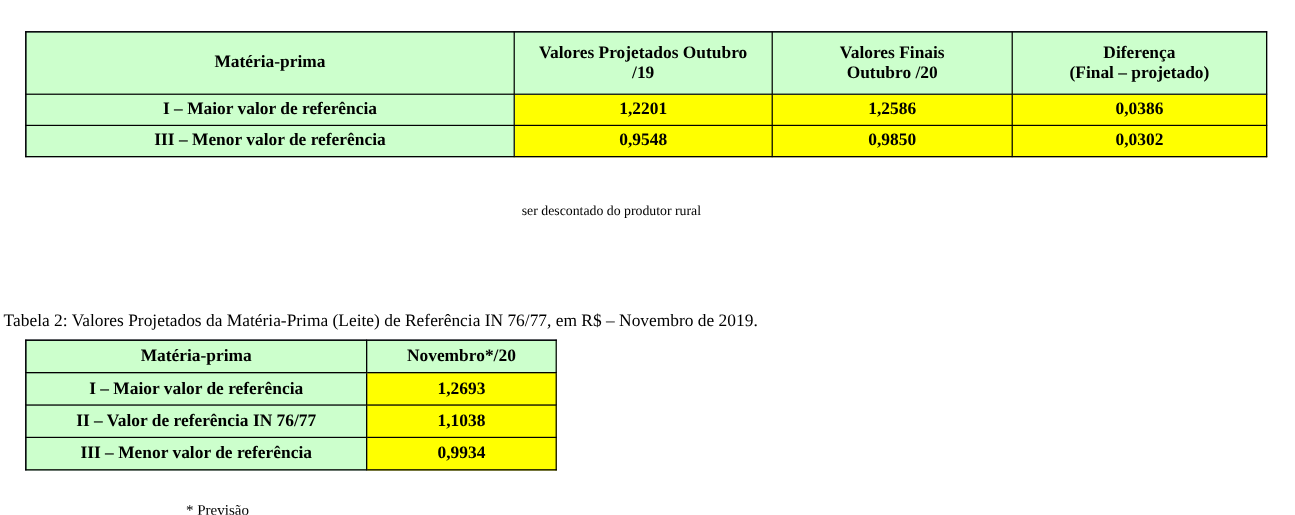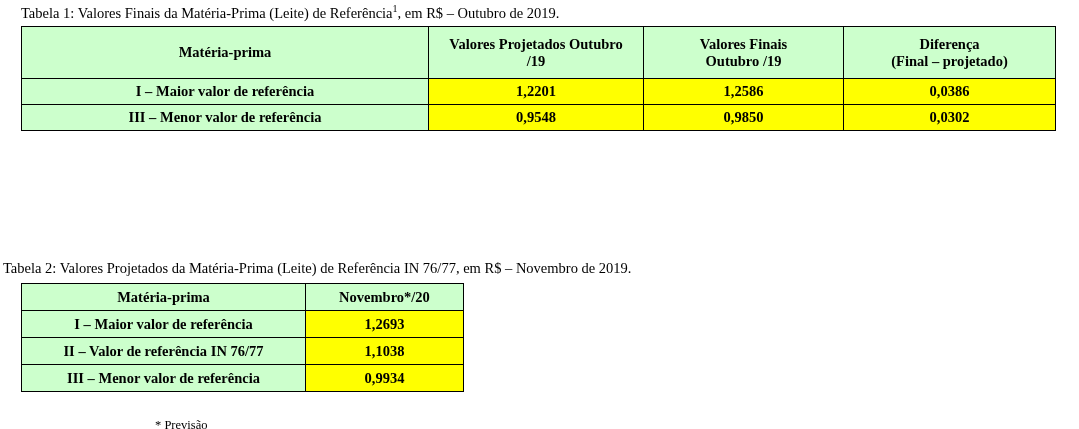--- a/index.html
+++ b/index.html
@@ -109,35 +109,34 @@
     line-height: 16px;
     color: #000000;
     white-space: nowrap;
   }
 </style>
 </head>
 <body>
 
 <div class="page">
 
-  <div class="caption" id="caption-1"><span>Tabela 1: Valores Finais da Matéria-Prima (Leite) de Referência</span><span class="sup">1</span><span>, em R$ – Outubro de 2019.</span></div>
 
   <table class="doc-table" id="table-1">
     <tbody>
       <tr class="header-row">
         <td class="cell-green col-mp">
           <span>Matéria-prima</span>
         </td>
         <td class="cell-green col-proj">
           <span>Valores Projetados Outubro</span><br>
           <span>/19</span>
         </td>
         <td class="cell-green col-fin">
           <span>Valores Finais</span><br>
-          <span>Outubro /19</span>
+          <span>Outubro /20</span>
         </td>
         <td class="cell-green col-dif">
           <span>Diferença</span><br>
           <span>(Final – projetado)</span>
         </td>
       </tr>
 
       <tr class="data-row">
         <td class="cell-green col-mp"><span>I – Maior valor de referência</span><span class="sup"></span></td>
         <td class="cell-yellow col-proj">1,2201</td>
@@ -149,20 +148,21 @@
       <tr class="data-row">
         <td class="cell-green col-mp"><span>III – Menor valor de referência</span><span class="sup"></span></td>
         <td class="cell-yellow col-proj">0,9548</td>
         <td class="cell-yellow col-fin">0,9850</td>
         <td class="cell-yellow col-dif">0,0302</td>
       </tr>
     </tbody>
   </table>
 
   <div class="footnote-1">
+    <span class="fn-line-2">ser descontado do produtor rural</span>
   </div>
 
   <div class="caption" id="caption-2">Tabela 2: Valores Projetados da Matéria-Prima (Leite) de Referência IN 76/77, em R$ – Novembro de 2019.</div>
 
   <table class="doc-table" id="table-2">
     <tbody>
       <tr>
         <td class="cell-green col-mp2">Matéria-prima</td>
         <td class="cell-green col-nov">Novembro*/20</td>
       </tr>

